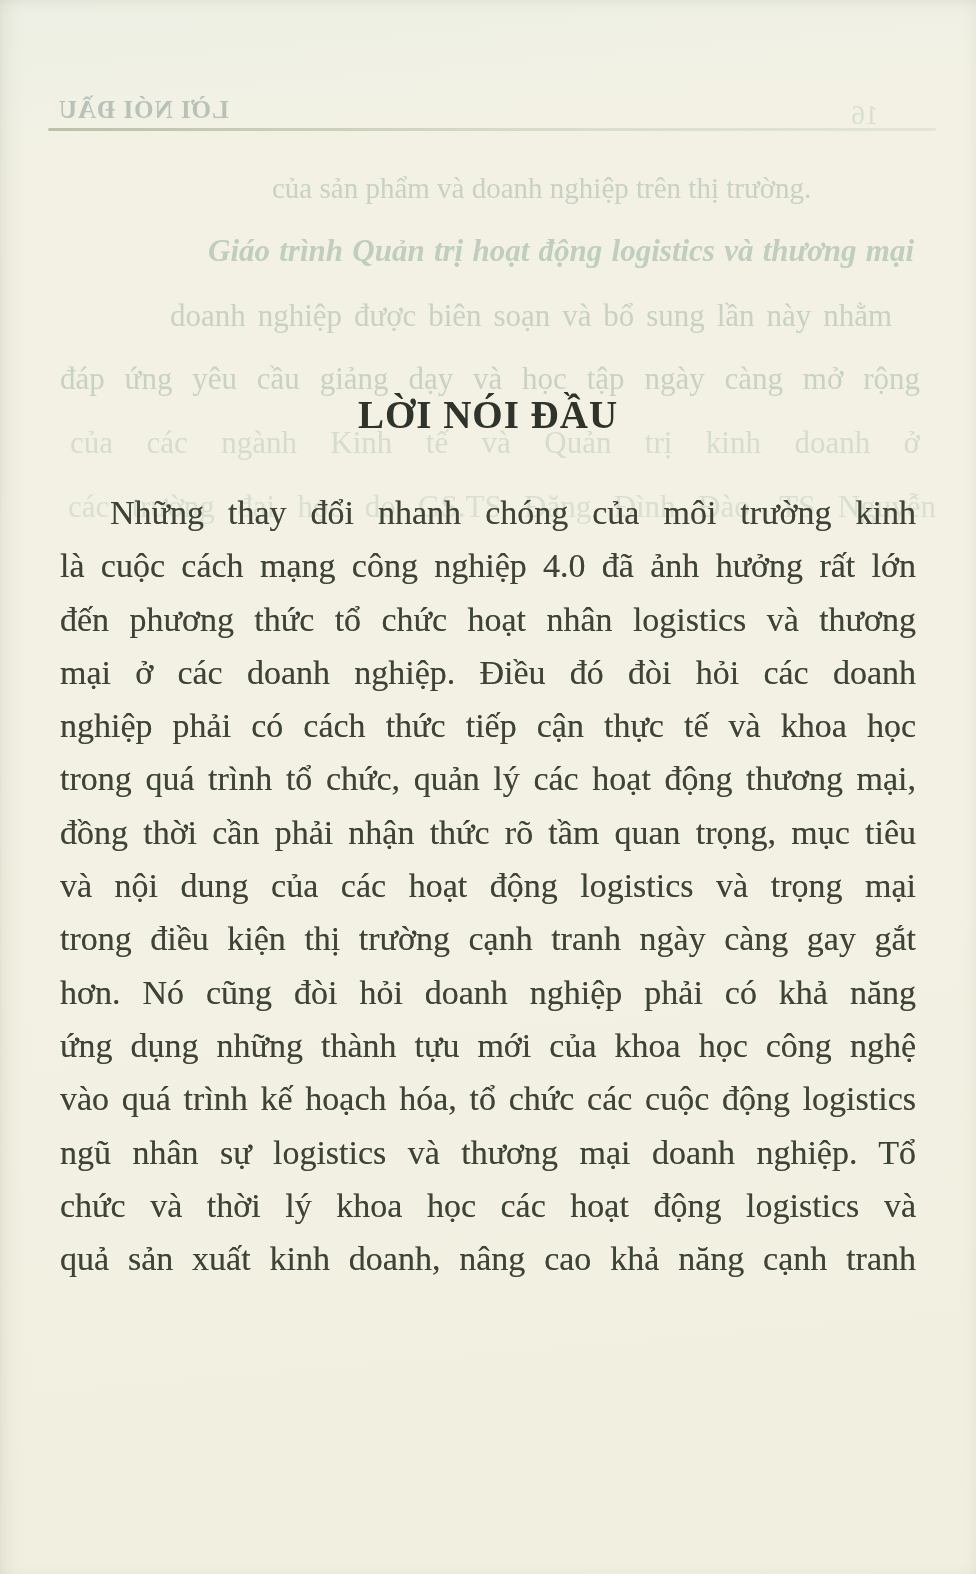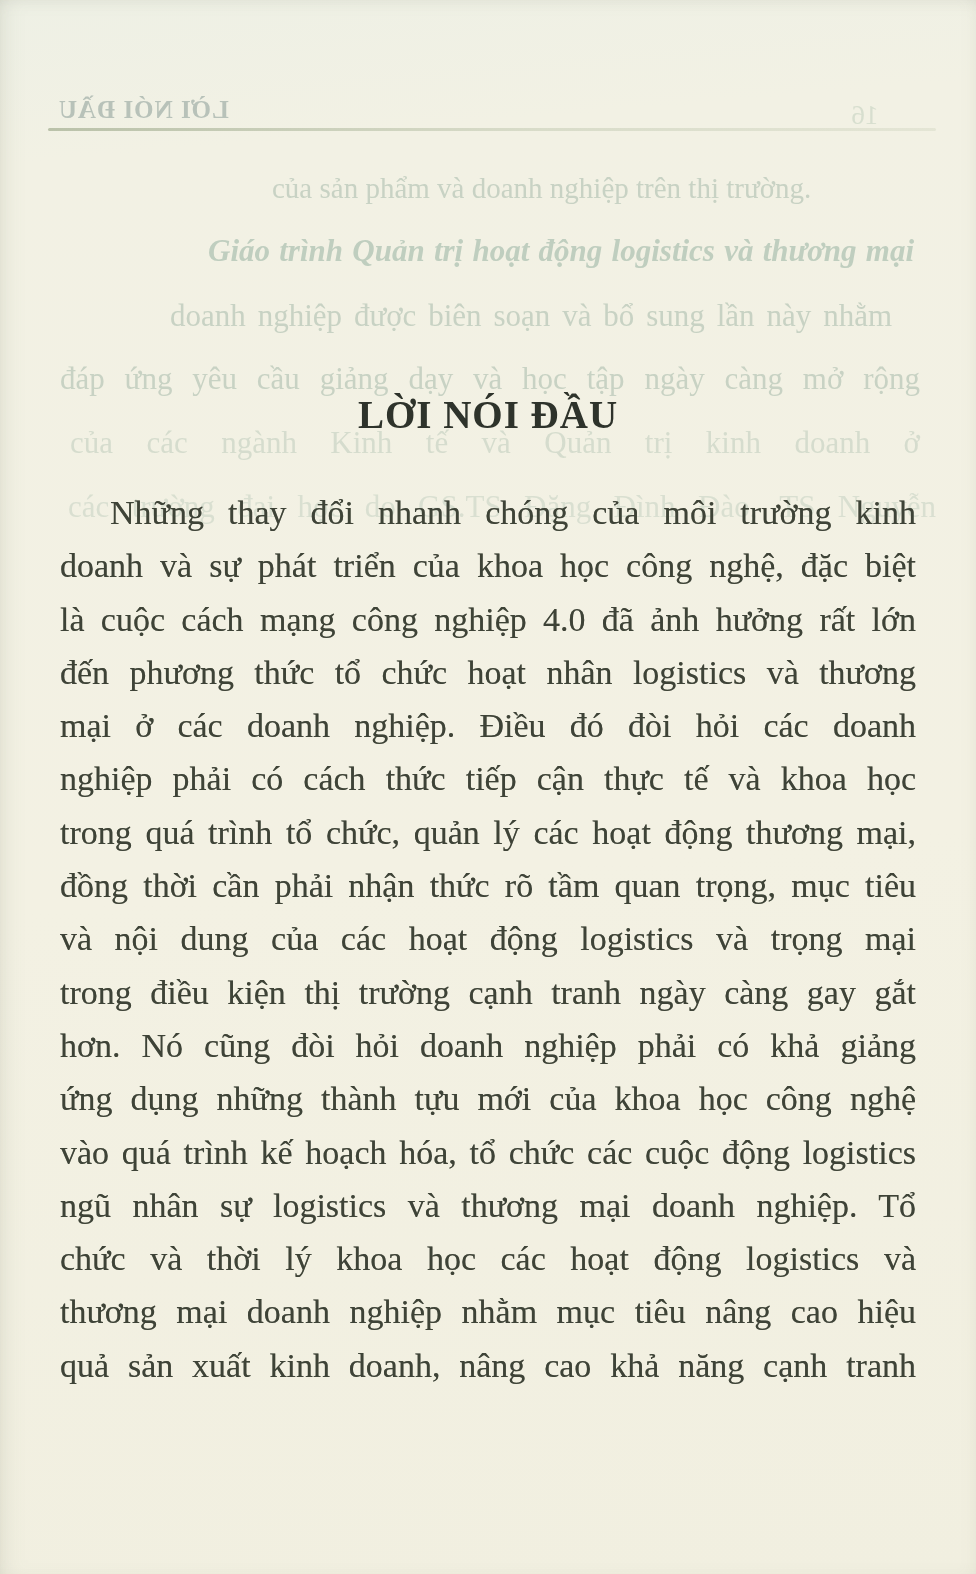--- a/index.html
+++ b/index.html
@@ -112,31 +112,29 @@
       </div>
   </div>
 
   <div class="header-rule"></div>
 
   <h1 class="page-title">LỜI NÓI ĐẦU</h1>
 
   <div class="body-text">
 
   <div class="body-line">Những thay đổi nhanh chóng của môi trường kinh</div>
-      <div class="body-line">doanh và sự phát triển của khoa học công nghệ, đặc biệt</div>
       <div class="body-line">là cuộc cách mạng công nghiệp 4.0 đã ảnh hưởng rất lớn</div>
       <div class="body-line">đến phương thức tổ chức hoạt nhân logistics và thương</div>
       <div class="body-line">mại ở các doanh nghiệp. Điều đó đòi hỏi các doanh</div>
       <div class="body-line">nghiệp phải có cách thức tiếp cận thực tế và khoa học</div>
       <div class="body-line">trong quá trình tổ chức, quản lý các hoạt động thương mại,</div>
       <div class="body-line">đồng thời cần phải nhận thức rõ tầm quan trọng, mục tiêu</div>
       <div class="body-line">và nội dung của các hoạt động logistics và trọng mại</div>
       <div class="body-line">trong điều kiện thị trường cạnh tranh ngày càng gay gắt</div>
-      <div class="body-line">hơn. Nó cũng đòi hỏi doanh nghiệp phải có khả giảng</div>
+      <div class="body-line">hơn. Nó cũng đòi hỏi doanh nghiệp phải có khả năng</div>
       <div class="body-line">ứng dụng những thành tựu mới của khoa học công nghệ</div>
       <div class="body-line">vào quá trình kế hoạch hóa, tổ chức các cuộc động logistics</div>
       <div class="body-line">ngũ nhân sự logistics và thương mại doanh nghiệp. Tổ</div>
       <div class="body-line">chức và thời lý khoa học các hoạt động logistics và</div>
-      <div class="body-line">thương mại doanh nghiệp nhằm mục tiêu nâng cao hiệu</div>
       <div class="body-line">quả sản xuất kinh doanh, nâng cao khả năng cạnh tranh</div>
     </div>
 
 </div>
 
 </body></html>

